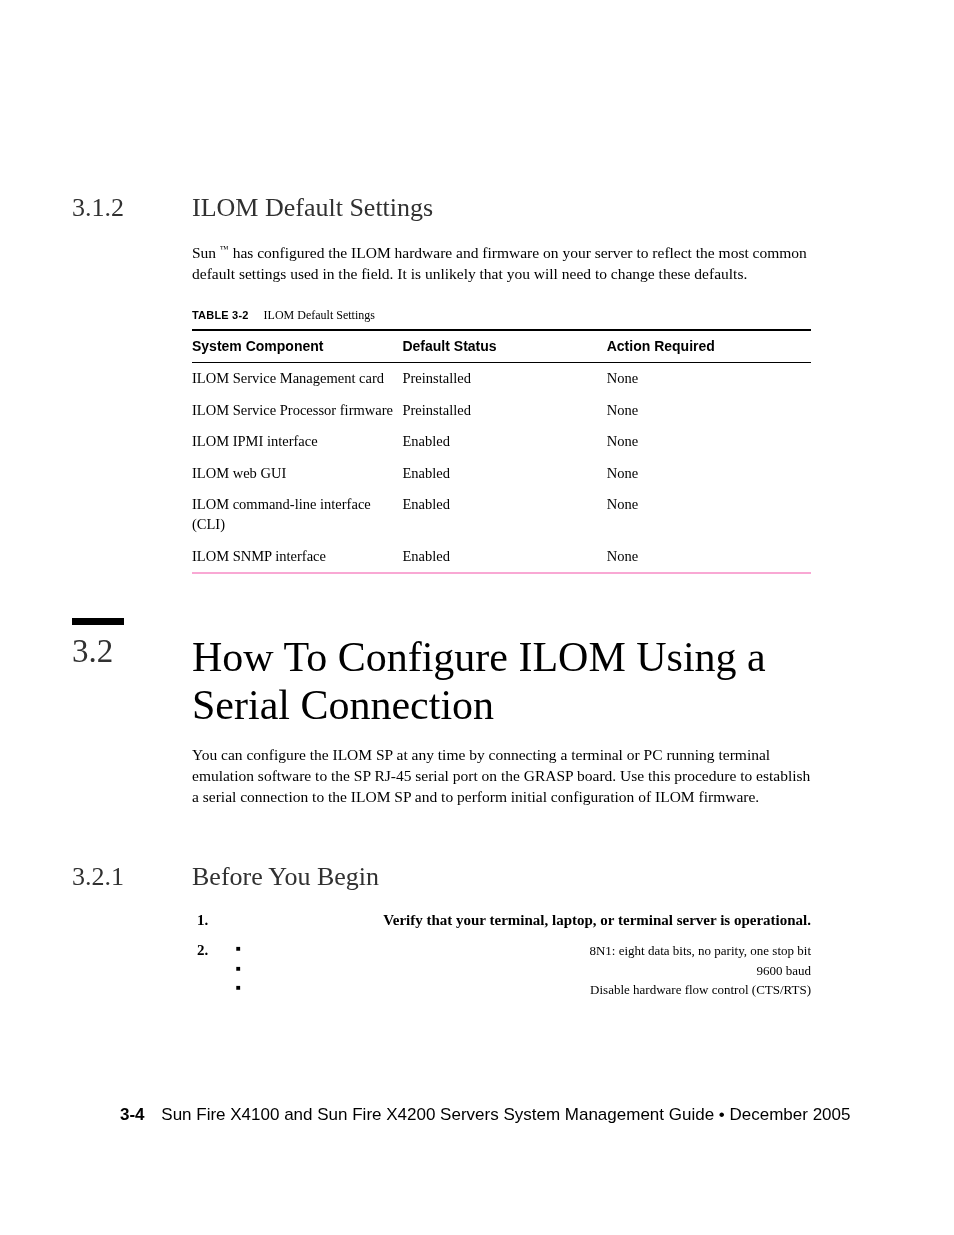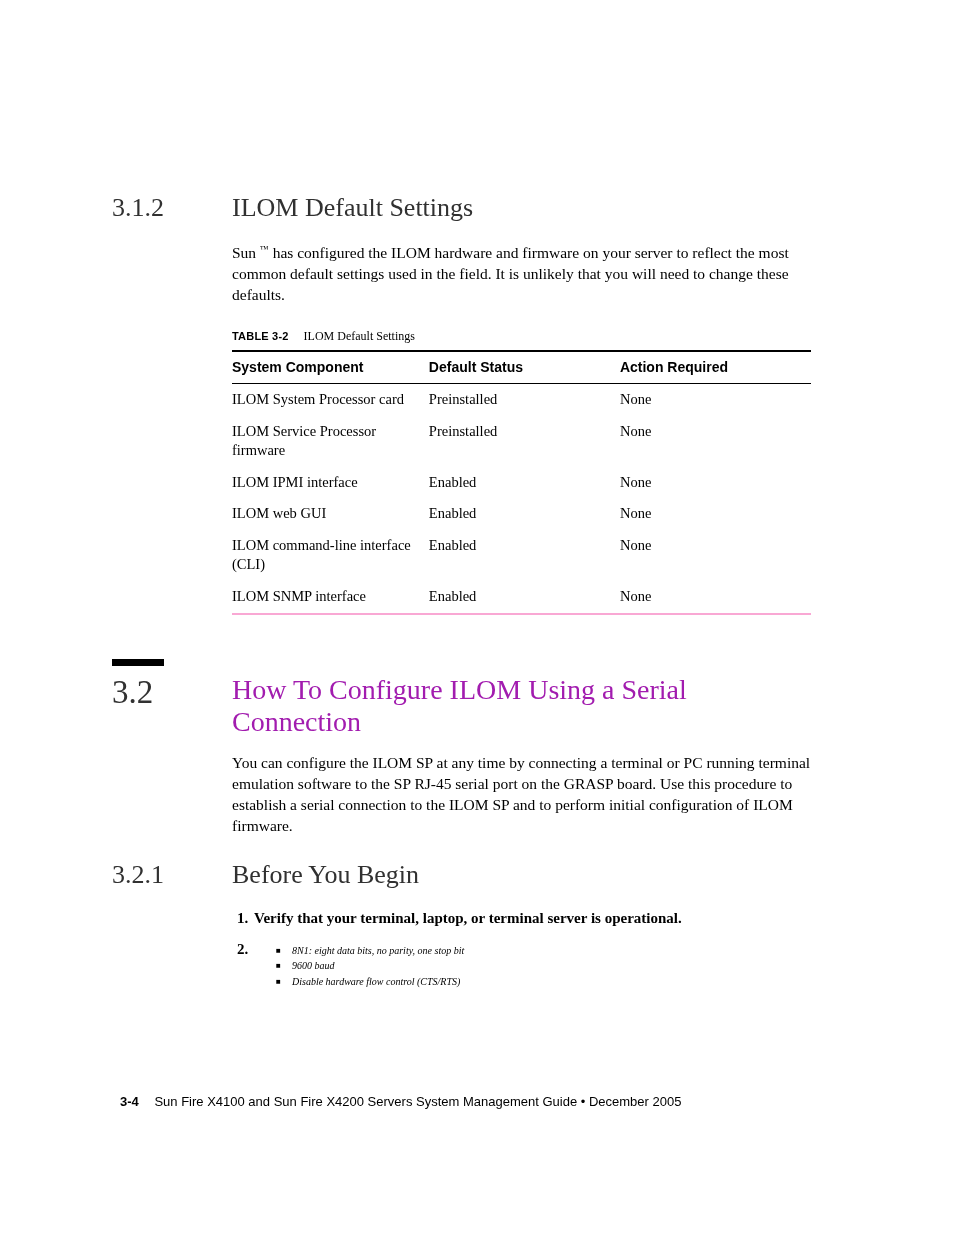--- a/index.html
+++ b/index.html
@@ -9,21 +9,21 @@
     font-family: "Palatino Linotype", Palatino, "Book Antiqua", Georgia, serif;
     color: #000;
     font-size: 15px;
     line-height: 1.35;
   }
   .page {
     width: 931px;
     height: 1235px;
     position: relative;
     box-sizing: border-box;
-    padding: 190px 120px 0 112px;
+    padding: 190px 120px 0 72px;
   }
   .sec-row {
     display: flex;
     align-items: baseline;
     margin-bottom: 18px;
   }
   .sec-num {
     width: 120px;
     flex: 0 0 120px;
     font-size: 26px;
@@ -97,68 +97,68 @@
     margin-bottom: 7px;
   }
   .h1-num {
     width: 120px;
     flex: 0 0 120px;
     font-size: 33px;
     color: #313131;
     line-height: 1.15;
   }
   .h1-title {
-    font-size: 28px;
-    color: #a21caf;
+    font-size: 42px;
+    color: #000000;
     line-height: 1.15;
   }
 
   .sub-row {
     display: flex;
     align-items: baseline;
-    margin-top: 20px;
+    margin-top: 51px;
     margin-bottom: 16px;
   }
 
   ol.steps {
     margin: 0;
     padding-left: 20px;
     font-size: 15px;
   }
   ol.steps > li {
     font-weight: bold;
     margin-bottom: 10px;
     padding-left: 2px;
+    text-align: right;
   }
   ul.bullets {
     list-style: none;
     margin: 6px 0 0 0;
     padding-left: 22px;
     font-weight: normal;
   }
   ul.bullets li {
     margin-bottom: 2px;
     position: relative;
     padding-left: 16px;
-    font-size: 10px;
-    font-style: italic;
+    font-size: 13px;
   }
   ul.bullets li::before {
     content: "■";
     position: absolute;
     left: 0;
     top: 2px;
     font-size: 8px;
   }
 
   .footer {
     position: absolute;
     left: 120px;
-    bottom: 124px;
-    font-size: 13px;
+    bottom: 108px;
+    font-size: 17px;
     font-family: Arial, Helvetica, sans-serif;
   }
   .footer .pg {
     font-weight: bold;
     padding-right: 12px;
   }
 </style>
 </head>
 <body>
 
@@ -184,21 +184,21 @@
     <table class="data">
       <thead>
         <tr>
           <th class="col-comp">System Component</th>
           <th class="col-stat">Default Status</th>
           <th class="col-act">Action Required</th>
         </tr>
       </thead>
       <tbody>
         <tr>
-          <td>ILOM System Processor card</td>
+          <td>ILOM Service Management card</td>
           <td>Preinstalled</td>
           <td>None</td>
         </tr>
         <tr>
           <td>ILOM Service Processor firmware</td>
           <td>Preinstalled</td>
           <td>None</td>
         </tr>
         <tr>
           <td>ILOM IPMI interface</td>

